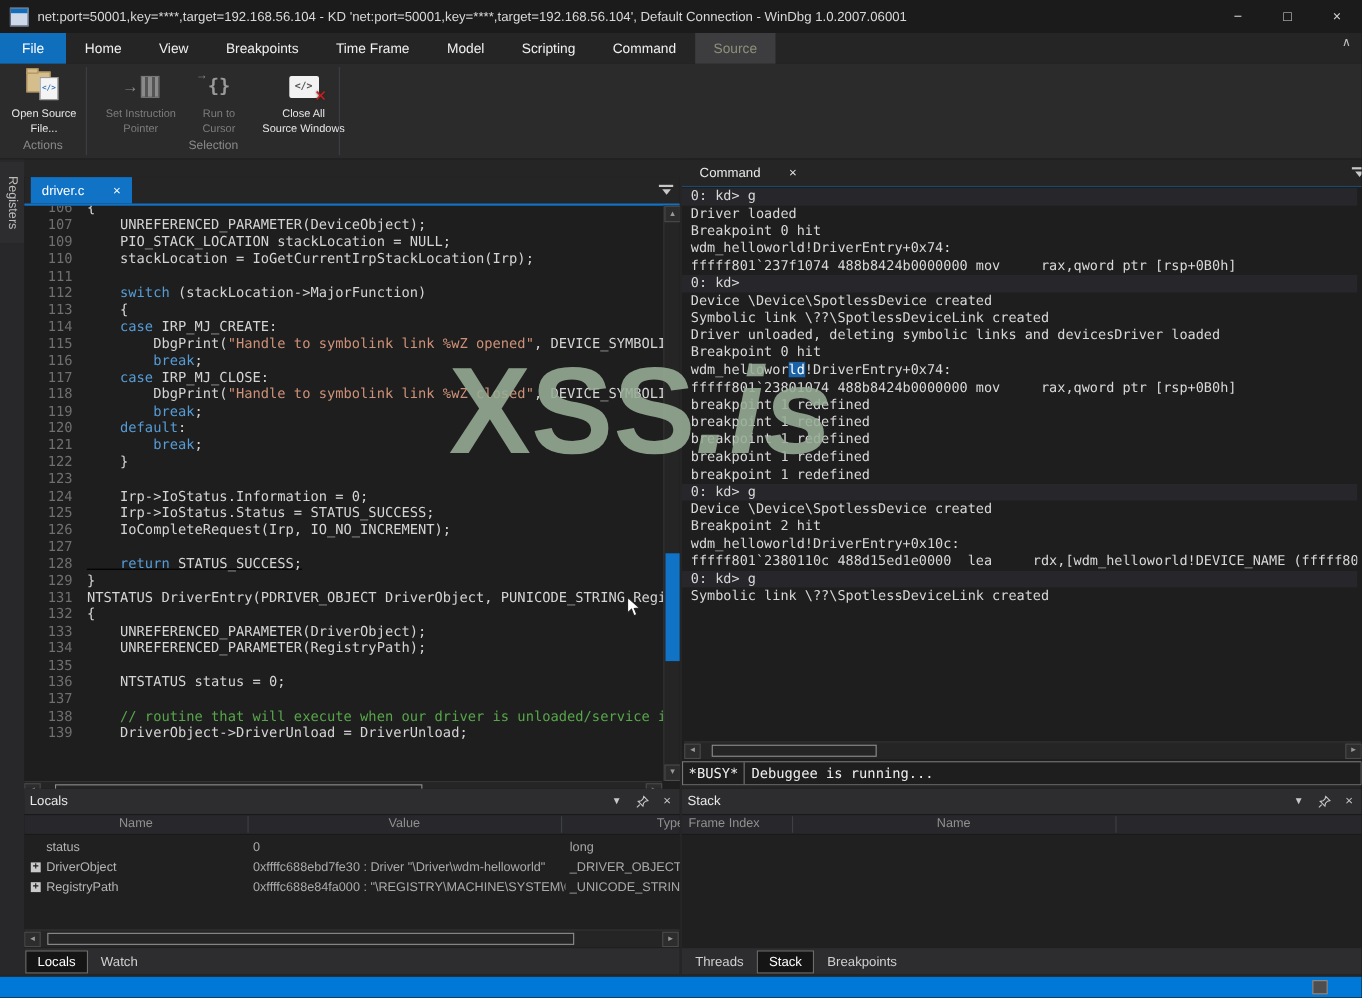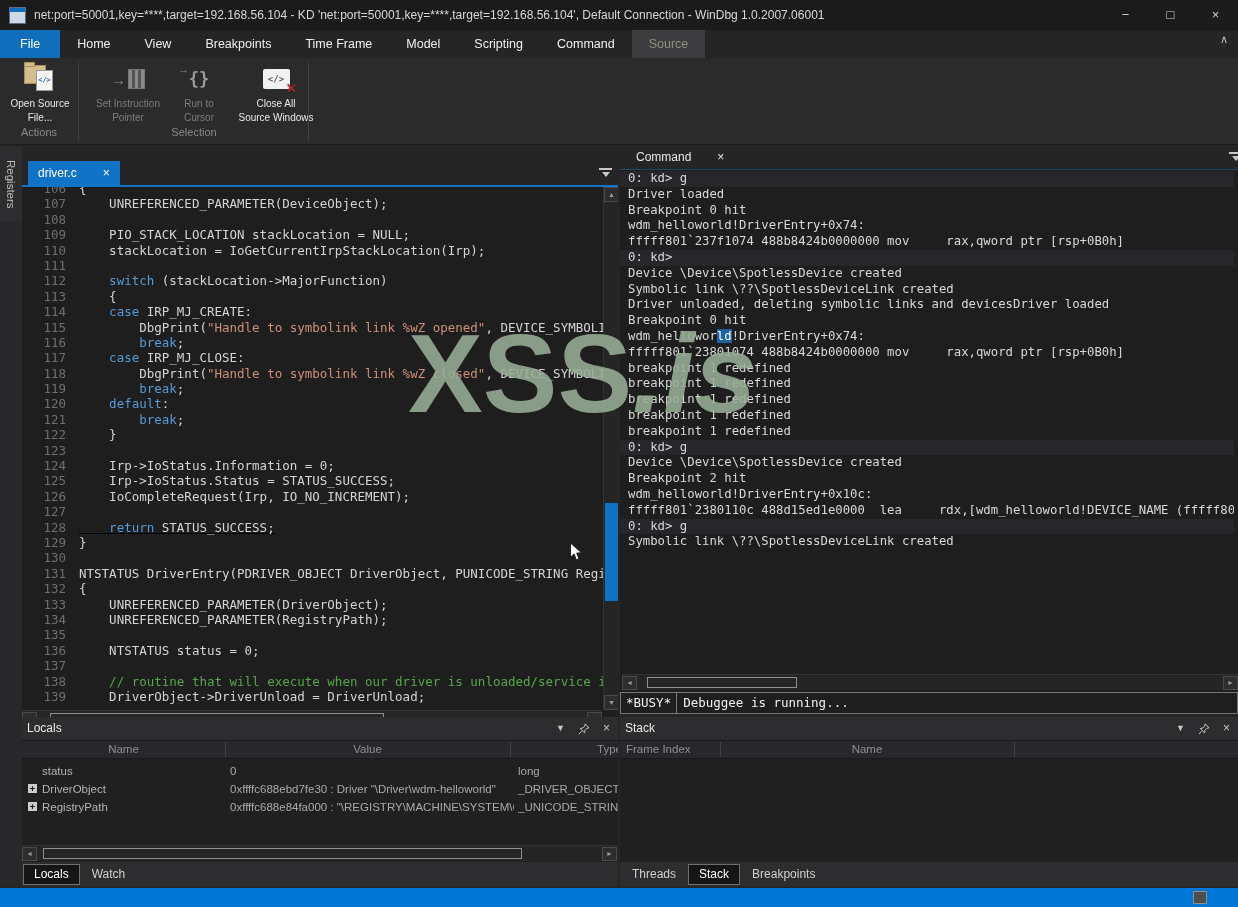--- a/index.html
+++ b/index.html
@@ -182,21 +182,20 @@
       <div class="doc-tab active" data-name="tab-driver-c">
         <span>driver.c</span>
         <span class="tclose" data-name="close-icon">×</span>
       </div>
       <div class="tb-menu" style="right:6px;" data-name="window-menu-icon"></div>
     </div>
     <div class="editor" data-name="code-editor">
       <div class="codewrap" data-name="code-lines">
           <div class="cl" data-name="code-line"><span class="ln">106</span><span style="white-space: pre;"><span class="tok-d">{</span></span></div>
           <div class="cl" data-name="code-line"><span class="ln">107</span><span style="white-space: pre;"><span class="tok-d">    UNREFERENCED_PARAMETER(DeviceObject);</span></span></div>
-          <div class="cl" data-name="code-line"><span class="ln">108</span><span style="white-space: pre;"></span></div>
           <div class="cl" data-name="code-line"><span class="ln">109</span><span style="white-space: pre;"><span class="tok-d">    PIO_STACK_LOCATION stackLocation = NULL;</span></span></div>
           <div class="cl" data-name="code-line"><span class="ln">110</span><span style="white-space: pre;"><span class="tok-d">    stackLocation = IoGetCurrentIrpStackLocation(Irp);</span></span></div>
           <div class="cl" data-name="code-line"><span class="ln">111</span><span style="white-space: pre;"></span></div>
           <div class="cl" data-name="code-line"><span class="ln">112</span><span style="white-space: pre;"><span class="tok-d">    </span><span class="tok-k">switch</span><span class="tok-d"> (stackLocation-&gt;MajorFunction)</span></span></div>
           <div class="cl" data-name="code-line"><span class="ln">113</span><span style="white-space: pre;"><span class="tok-d">    {</span></span></div>
           <div class="cl" data-name="code-line"><span class="ln">114</span><span style="white-space: pre;"><span class="tok-d">    </span><span class="tok-k">case</span><span class="tok-d"> IRP_MJ_CREATE:</span></span></div>
           <div class="cl" data-name="code-line"><span class="ln">115</span><span style="white-space: pre;"><span class="tok-d">        DbgPrint(</span><span class="tok-s">"Handle to symbolink link %wZ opened"</span><span class="tok-d">, DEVICE_SYMBOLI</span></span></div>
           <div class="cl" data-name="code-line"><span class="ln">116</span><span style="white-space: pre;"><span class="tok-d">        </span><span class="tok-k">break</span><span class="tok-d">;</span></span></div>
           <div class="cl" data-name="code-line"><span class="ln">117</span><span style="white-space: pre;"><span class="tok-d">    </span><span class="tok-k">case</span><span class="tok-d"> IRP_MJ_CLOSE:</span></span></div>
           <div class="cl" data-name="code-line"><span class="ln">118</span><span style="white-space: pre;"><span class="tok-d">        DbgPrint(</span><span class="tok-s">"Handle to symbolink link %wZ closed"</span><span class="tok-d">, DEVICE_SYMBOLI</span></span></div>
@@ -204,21 +203,20 @@
           <div class="cl" data-name="code-line"><span class="ln">120</span><span style="white-space: pre;"><span class="tok-d">    </span><span class="tok-k">default</span><span class="tok-d">:</span></span></div>
           <div class="cl" data-name="code-line"><span class="ln">121</span><span style="white-space: pre;"><span class="tok-d">        </span><span class="tok-k">break</span><span class="tok-d">;</span></span></div>
           <div class="cl" data-name="code-line"><span class="ln">122</span><span style="white-space: pre;"><span class="tok-d">    }</span></span></div>
           <div class="cl" data-name="code-line"><span class="ln">123</span><span style="white-space: pre;"></span></div>
           <div class="cl" data-name="code-line"><span class="ln">124</span><span style="white-space: pre;"><span class="tok-d">    Irp-&gt;IoStatus.Information = 0;</span></span></div>
           <div class="cl" data-name="code-line"><span class="ln">125</span><span style="white-space: pre;"><span class="tok-d">    Irp-&gt;IoStatus.Status = STATUS_SUCCESS;</span></span></div>
           <div class="cl" data-name="code-line"><span class="ln">126</span><span style="white-space: pre;"><span class="tok-d">    IoCompleteRequest(Irp, IO_NO_INCREMENT);</span></span></div>
           <div class="cl" data-name="code-line"><span class="ln">127</span><span style="white-space: pre;"></span></div>
           <div class="cl" data-name="code-line"><span class="ln">128</span><span style="white-space: pre; text-decoration: underline;"><span class="tok-d">    </span><span class="tok-k">return</span><span class="tok-d"> STATUS_SUCCESS;</span></span></div>
           <div class="cl" data-name="code-line"><span class="ln">129</span><span style="white-space: pre;"><span class="tok-d">}</span></span></div>
-          <div class="cl" data-name="code-line"><span class="ln">130</span><span style="white-space: pre;"></span></div>
           <div class="cl" data-name="code-line"><span class="ln">131</span><span style="white-space: pre;"><span class="tok-d">NTSTATUS DriverEntry(PDRIVER_OBJECT DriverObject, PUNICODE_STRING Regi</span></span></div>
           <div class="cl" data-name="code-line"><span class="ln">132</span><span style="white-space: pre;"><span class="tok-d">{</span></span></div>
           <div class="cl" data-name="code-line"><span class="ln">133</span><span style="white-space: pre;"><span class="tok-d">    UNREFERENCED_PARAMETER(DriverObject);</span></span></div>
           <div class="cl" data-name="code-line"><span class="ln">134</span><span style="white-space: pre;"><span class="tok-d">    UNREFERENCED_PARAMETER(RegistryPath);</span></span></div>
           <div class="cl" data-name="code-line"><span class="ln">135</span><span style="white-space: pre;"></span></div>
           <div class="cl" data-name="code-line"><span class="ln">136</span><span style="white-space: pre;"><span class="tok-d">    NTSTATUS status = 0;</span></span></div>
           <div class="cl" data-name="code-line"><span class="ln">137</span><span style="white-space: pre;"></span></div>
           <div class="cl" data-name="code-line"><span class="ln">138</span><span style="white-space: pre;"><span class="tok-c">    // routine that will execute when our driver is unloaded/service i</span></span></div>
           <div class="cl" data-name="code-line"><span class="ln">139</span><span style="white-space: pre;"><span class="tok-d">    DriverObject-&gt;DriverUnload = DriverUnload;</span></span></div>
         </div>

